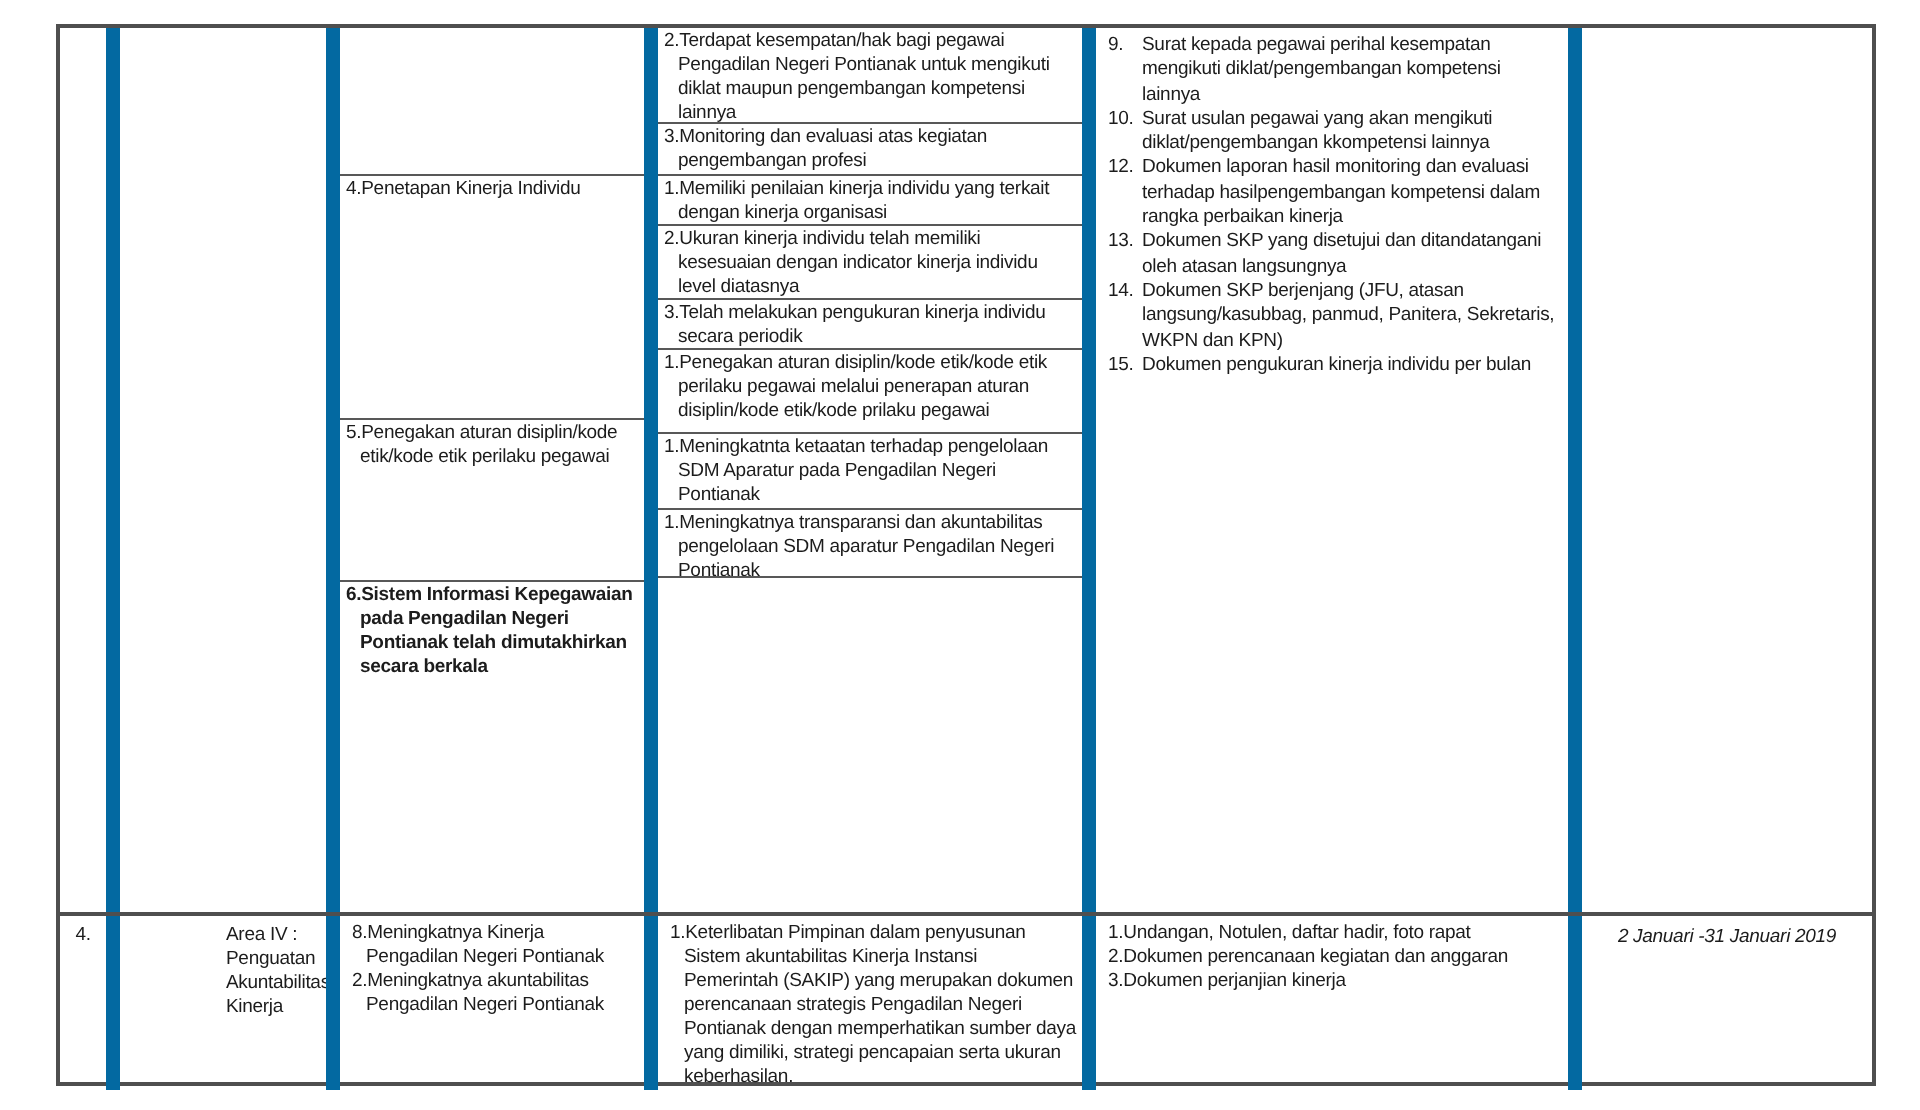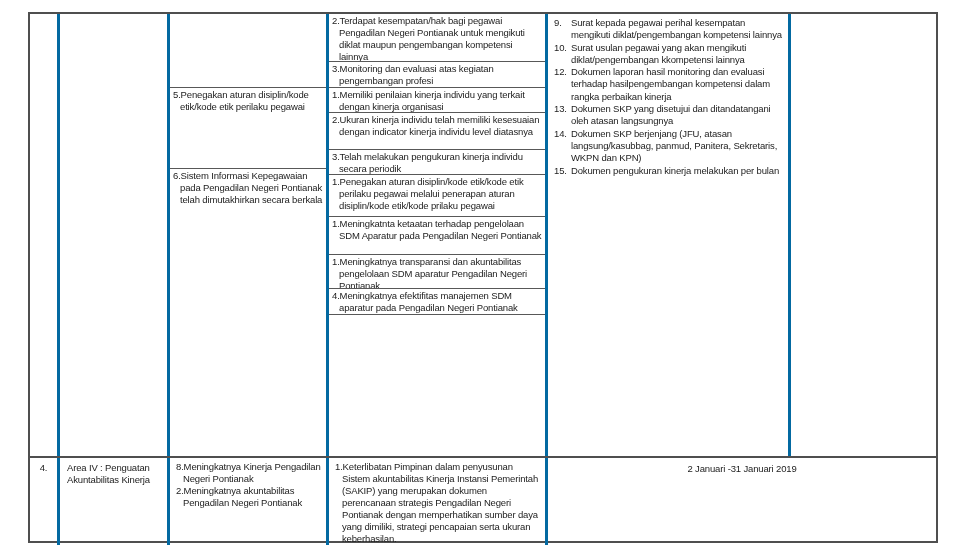--- a/index.html
+++ b/index.html
@@ -7,79 +7,79 @@
     position:relative; width:960px; height:555px; background:#ffffff;
     font-family:"Liberation Sans", sans-serif; color:#1c1c1c; overflow:hidden;
   }
   .tbl {
     position:absolute; left:28px; top:12px; width:910px; height:531px;
     box-sizing:border-box; border:2px solid #4f4f4f; background:#fff;
     display:flex; flex-direction:column;
   }
   .upper { display:flex; flex:0 0 442px; }
   .lower { display:flex; flex:1; border-top:2px solid #4f4f4f; }
-  .col { box-sizing:border-box; border-right:3px solid #0369a1; display:flex; flex-direction:column; }
-  .col.last { border-right:none; }
+  .col { box-sizing:border-box; border-right:7px solid #0369a1; display:flex; flex-direction:column; }
+  .col.last { border-right:none;font-style:italic; }
   .w-no  { width:30px;  flex:0 0 30px; }
   .w-area{ width:110px; flex:0 0 110px; }
   .w-c3  { width:159px; flex:0 0 159px; }
   .w-c4  { width:219px; flex:0 0 219px; }
   .w-c5  { width:243px; flex:0 0 243px; }
   .w-c6  { flex:1; }
   .cell {
     box-sizing:border-box; border-bottom:1px solid #585858;
     padding:1px 2px 0 3px; overflow:hidden;
     font-size:9.5px; line-height:12px; letter-spacing:-0.15px;
   }
-  .cell.nb { border-bottom:none; }
+  .cell.nb { border-bottom:none;font-weight:bold; }
   .hang { padding-left:10px; text-indent:-7px; }
   
   .h48{height:48px}.h26{height:26px}.h25{height:25px}.h37{height:37px}
   .h35{height:35px}.h42{height:42px}.h39{height:39px}.h38{height:38px}
   .h34{height:34px}.h41{height:41px}
   
   .p74{height:74px}.p122{height:122px}.p81{height:81px}.p165{height:165px}
   
   .ev-cell { padding:3px 3px 0 6px; font-size:9.5px; line-height:12.3px; letter-spacing:-0.15px; overflow:hidden; }
   .ev-item { display:flex; }
   .ev-n { flex:0 0 17px; width:17px; }
   .ev-t { flex:1; }
   
   .lc { box-sizing:border-box; padding:3px 3px 0 3px; font-size:9.5px; line-height:12px; letter-spacing:-0.15px; overflow:hidden; }
   .lc-no { text-align:center; padding-top:4px; }
-  .lc-area { padding-left:7px; padding-top:4px; }
+  .lc-area { padding-left:7px; padding-top:4px;margin-left:46px; }
   .lc-date { text-align:center; padding-top:5px; }
   .ev-line { padding-left:10px; text-indent:-7px; }
 </style>
 </head>
 <body>
 
 <div class="page">
   <div class="tbl">
 
     <div class="upper">
       <div class="col w-no"></div>
       <div class="col w-area"></div>
 
       <div class="col w-c3">
         <div class="cell hang p74"></div>
+        <div class="cell hang p122">4.Penetapan Kinerja Individu</div>
         <div class="cell hang p81">5.Penegakan aturan disiplin/kode etik/kode etik perilaku pegawai</div>
         <div class="cell hang p165 nb">6.Sistem Informasi Kepegawaian pada Pengadilan Negeri Pontianak telah dimutakhirkan secara berkala</div>
       </div>
 
       <div class="col w-c4">
         <div class="cell hang h48">2.Terdapat kesempatan/hak bagi pegawai Pengadilan Negeri Pontianak untuk mengikuti diklat maupun pengembangan kompetensi lainnya</div>
         <div class="cell hang h26">3.Monitoring dan evaluasi atas kegiatan pengembangan profesi</div>
         <div class="cell hang h25">1.Memiliki penilaian kinerja individu yang terkait dengan kinerja organisasi</div>
         <div class="cell hang h37">2.Ukuran kinerja individu telah memiliki kesesuaian dengan indicator kinerja individu level diatasnya</div>
         <div class="cell hang h25">3.Telah melakukan pengukuran kinerja individu secara periodik</div>
         <div class="cell hang h42">1.Penegakan aturan disiplin/kode etik/kode etik perilaku pegawai melalui penerapan aturan disiplin/kode etik/kode prilaku pegawai</div>
         <div class="cell hang h38">1.Meningkatnta ketaatan terhadap pengelolaan SDM Aparatur pada Pengadilan Negeri Pontianak</div>
         <div class="cell hang h34">1.Meningkatnya transparansi dan akuntabilitas pengelolaan SDM aparatur Pengadilan Negeri Pontianak</div>
-        <div class="cell hang h26">4.Meningkatnya efektifitas manajemen SDM aparatur pada Pengadilan Negeri Pontianak</div>
       </div>
 
       <div class="col w-c5">
         <div class="ev-cell">
           <div class="ev-item">
             <span class="ev-n">9.</span>
             <span class="ev-t">Surat kepada pegawai perihal kesempatan mengikuti diklat/pengembangan kompetensi lainnya</span>
           </div>
           <div class="ev-item">
             <span class="ev-n">10.</span>
@@ -92,21 +92,21 @@
           <div class="ev-item">
             <span class="ev-n">13.</span>
             <span class="ev-t">Dokumen SKP yang disetujui dan ditandatangani oleh atasan langsungnya</span>
           </div>
           <div class="ev-item">
             <span class="ev-n">14.</span>
             <span class="ev-t">Dokumen SKP berjenjang (JFU, atasan langsung/kasubbag, panmud, Panitera, Sekretaris, WKPN dan KPN)</span>
           </div>
           <div class="ev-item">
             <span class="ev-n">15.</span>
-            <span class="ev-t">Dokumen pengukuran kinerja melakukan per bulan</span>
+            <span class="ev-t">Dokumen pengukuran kinerja individu per bulan</span>
           </div>
         </div>
       </div>
 
       <div class="col w-c6 last"></div>
     </div>
 
     <div class="lower">
       <div class="col w-no">
         <div class="lc lc-no">4.</div>
@@ -118,19 +118,26 @@
         <div class="lc">
           <div class="ev-line">8.Meningkatnya Kinerja Pengadilan Negeri Pontianak</div>
           <div class="ev-line">2.Meningkatnya akuntabilitas Pengadilan Negeri Pontianak</div>
         </div>
       </div>
       <div class="col w-c4">
         <div class="lc">
           <div class="ev-line">1.Keterlibatan Pimpinan dalam penyusunan Sistem akuntabilitas Kinerja Instansi Pemerintah (SAKIP) yang merupakan dokumen perencanaan strategis Pengadilan Negeri Pontianak dengan memperhatikan sumber daya yang dimiliki, strategi pencapaian serta ukuran keberhasilan.</div>
         </div>
       </div>
+      <div class="col w-c5">
+        <div class="lc">
+          <div class="ev-line">1.Undangan, Notulen, daftar hadir, foto rapat</div>
+          <div class="ev-line">2.Dokumen perencanaan kegiatan dan anggaran</div>
+          <div class="ev-line">3.Dokumen perjanjian kinerja</div>
+        </div>
+      </div>
       <div class="col w-c6 last">
         <div class="lc lc-date">2 Januari -31 Januari 2019</div>
       </div>
     </div>
 
   </div>
 </div>
 
 </body></html>

